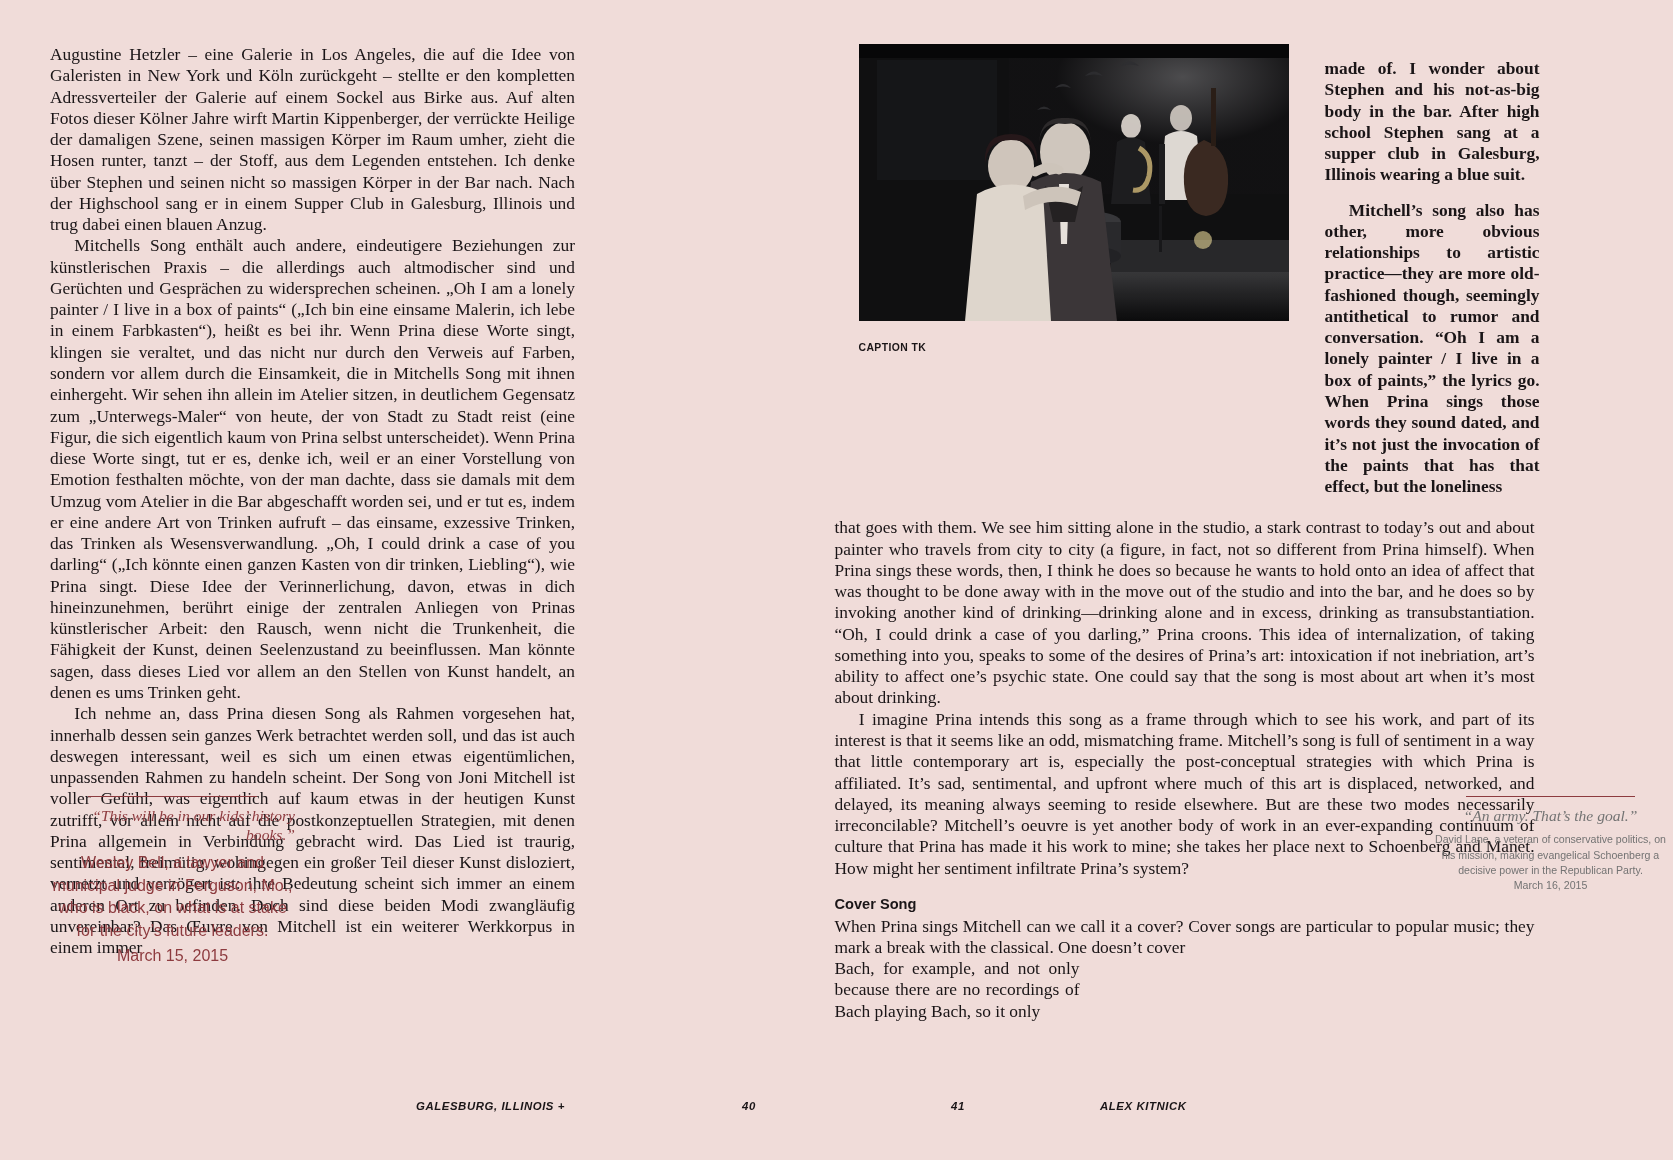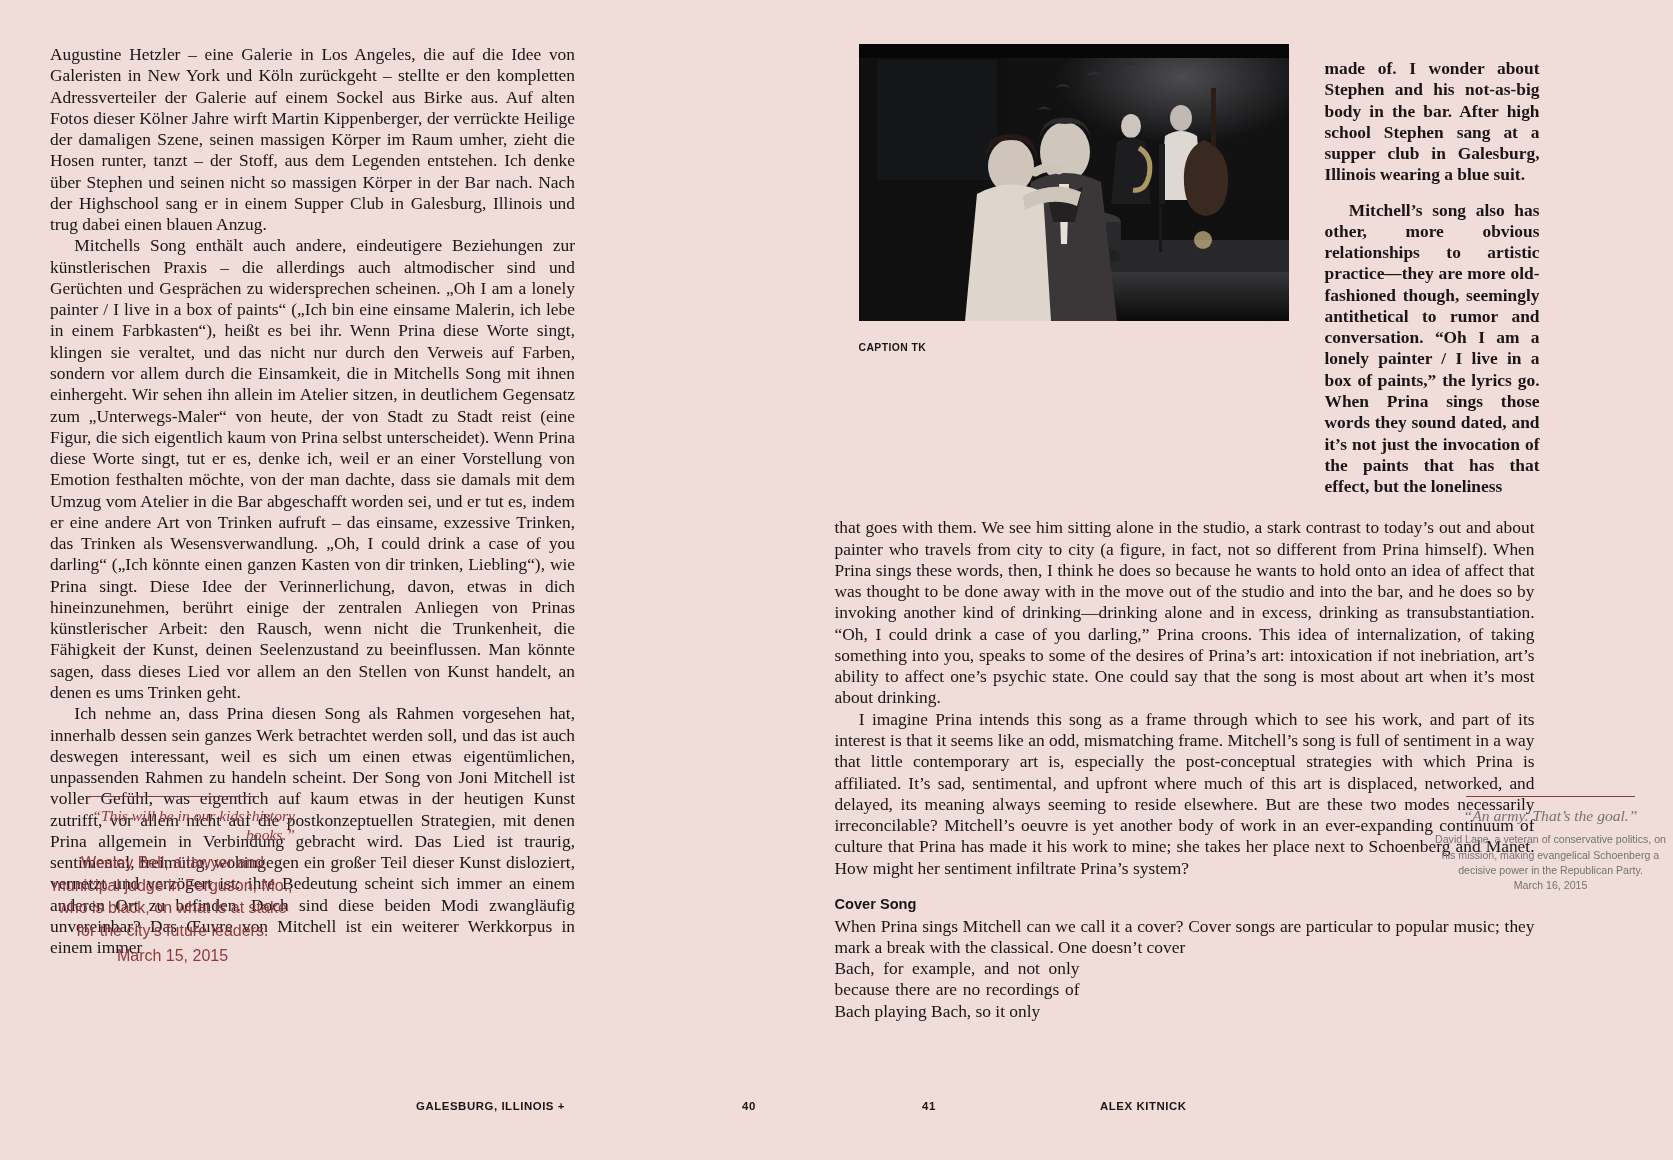--- a/index.html
+++ b/index.html
@@ -180,24 +180,24 @@
     bottom: 0;
     left: 0;
     width: 1673px;
     height: 60px;
     font-family: "Liberation Sans", sans-serif;
     font-weight: bold;
     font-size: 11.4px;
     letter-spacing: 0.05em;
     color: #1a1517;
   }
-  .footer span { position: absolute; top: 0; }
+  .footer span { position: absolute; top: 0; font-style: italic; }
   .f-left { left: 416px; }
   .f-p40 { left: 742px; }
-  .f-p41 { left: 922px; }
+  .f-p41 { left: 951px; }
   .f-right { left: 1100px; }
 </style>
 </head>
 <body>
 
 <div class="spread">
 
   <div class="page page-left">
 
     <div class="body-col">

